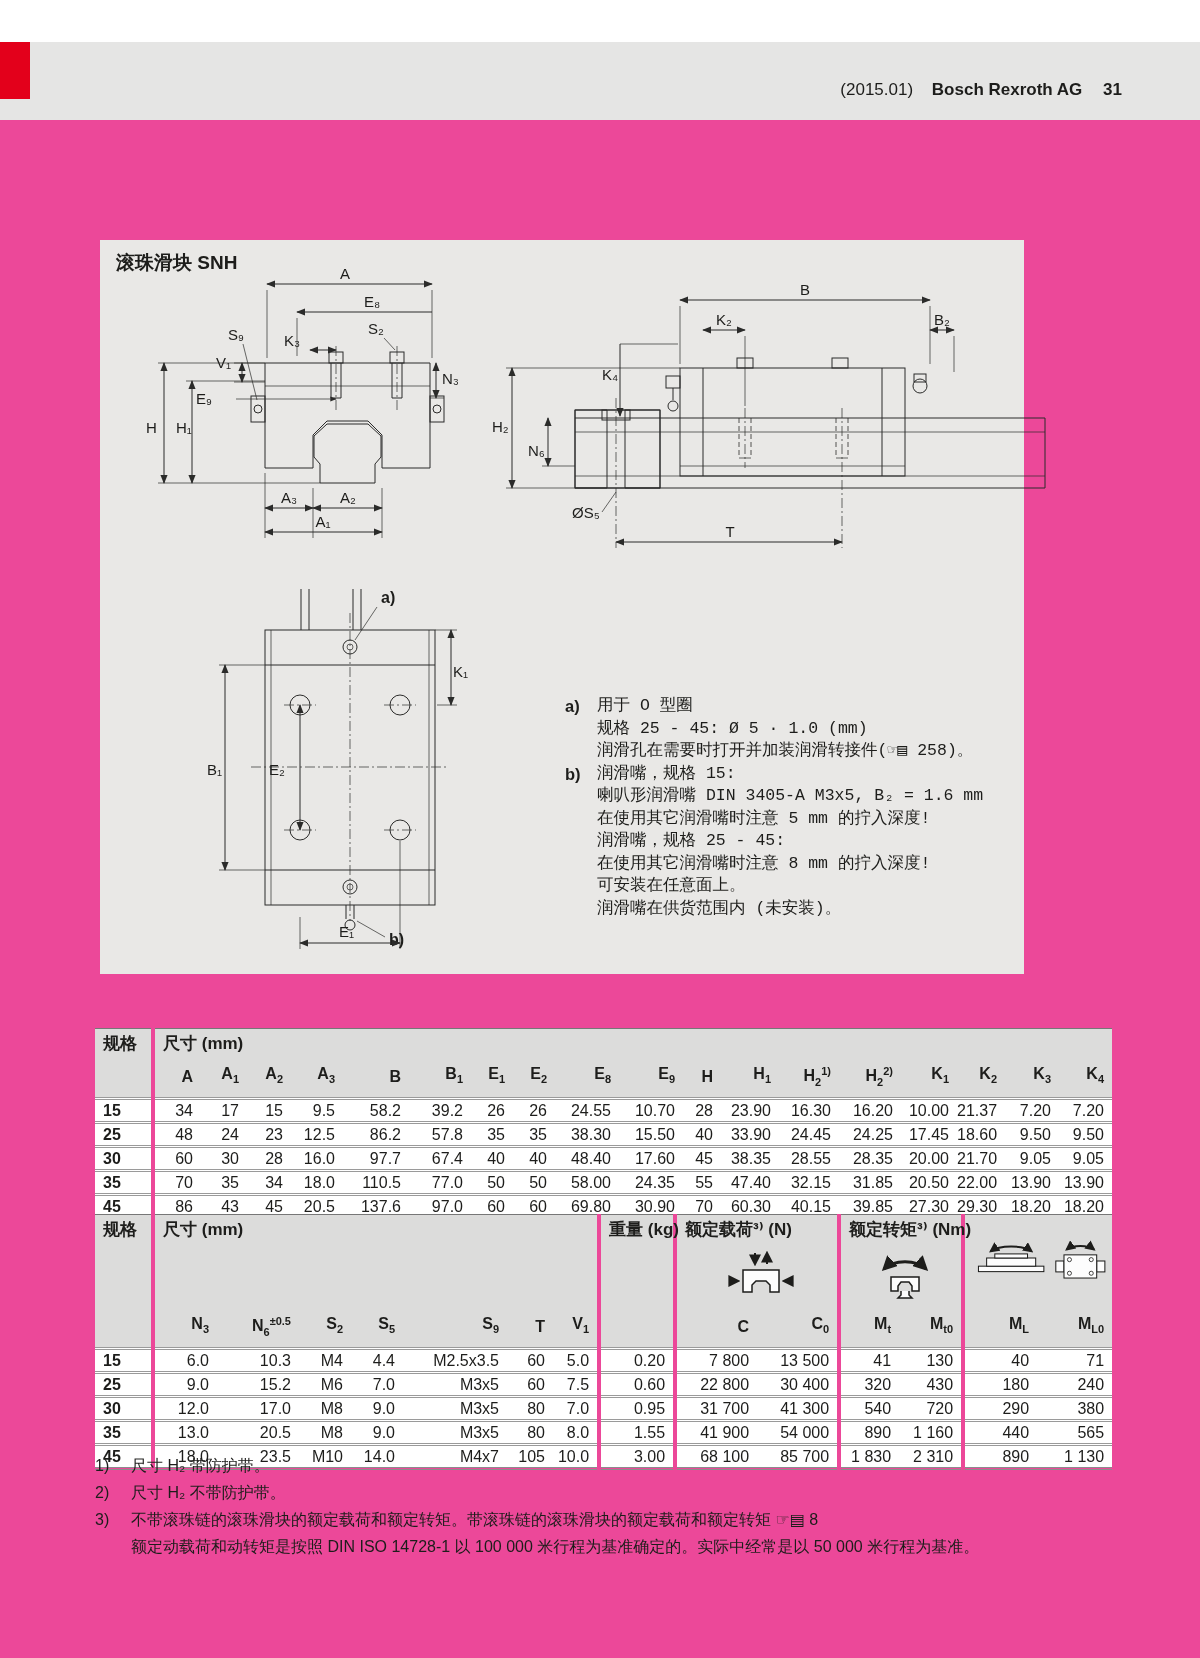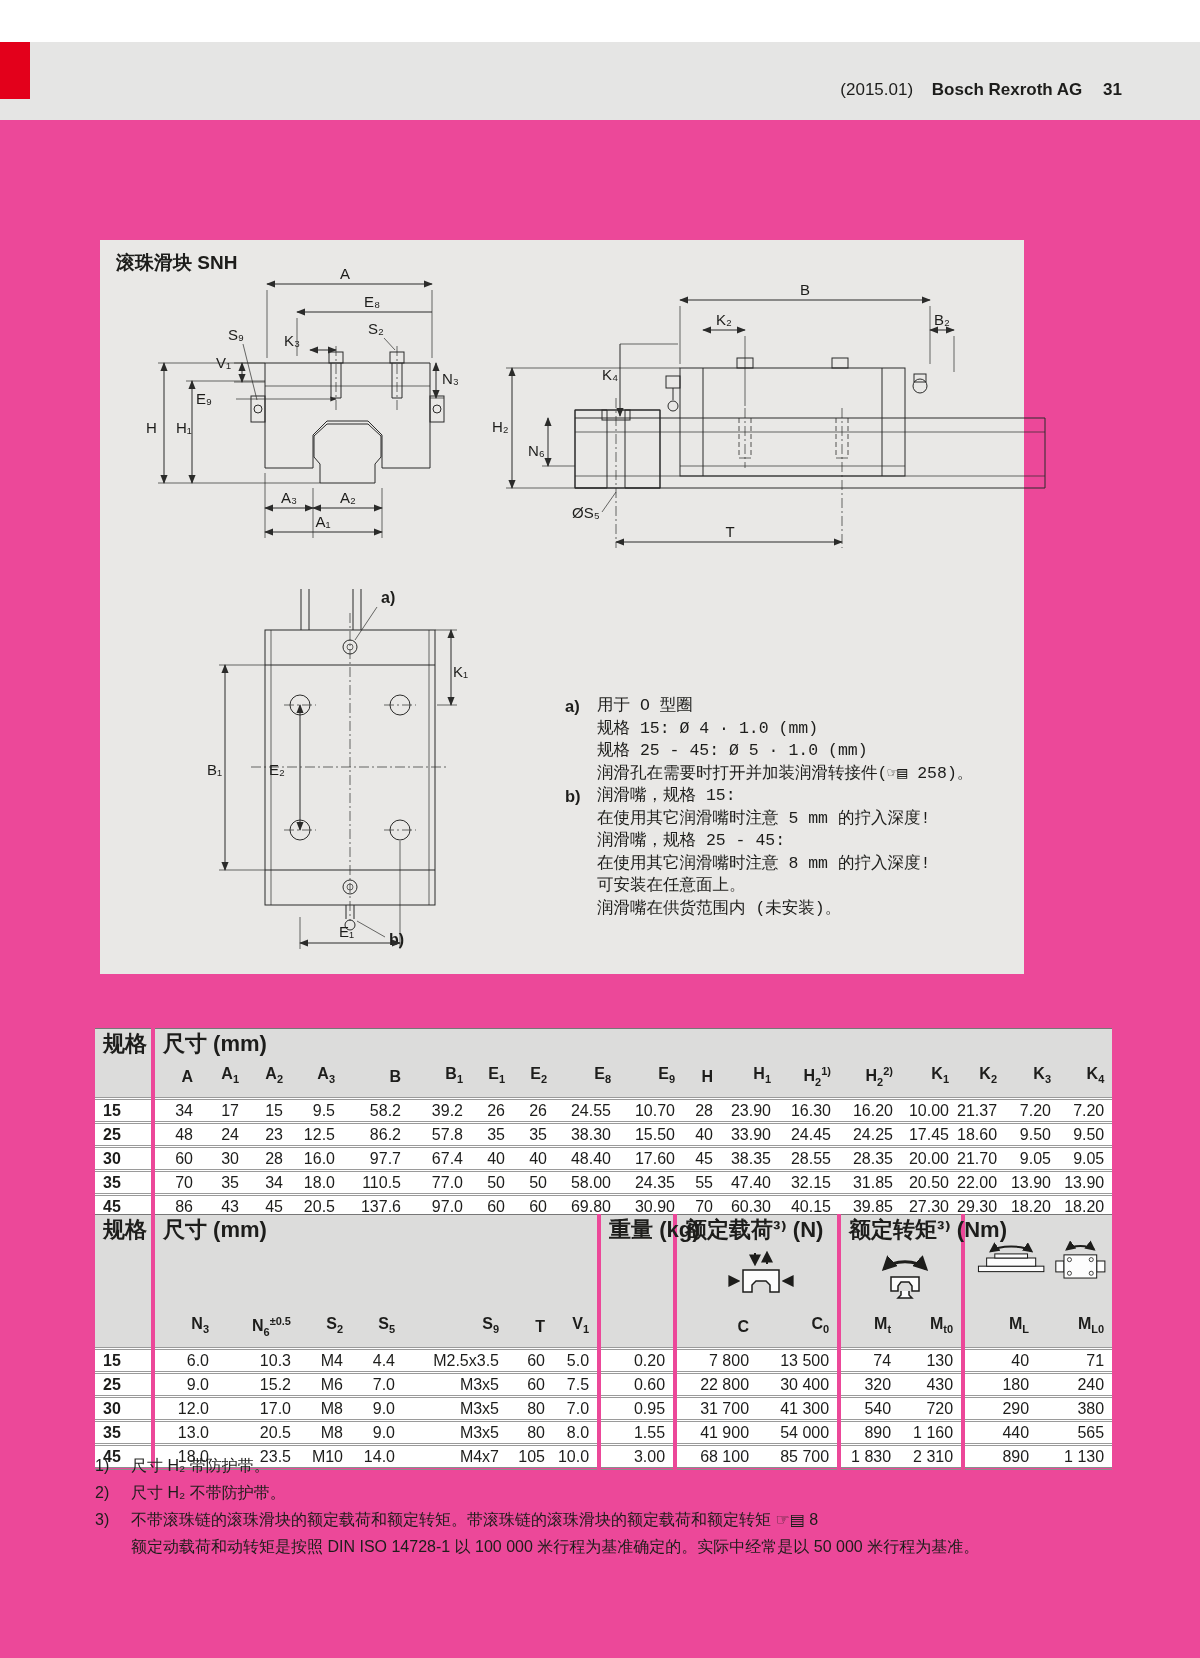--- a/index.html
+++ b/index.html
@@ -27,21 +27,21 @@
   .nrow{display:flex;}
   .ntag{width:32px;font-weight:bold;flex:0 0 32px;}
   .nline{flex:1;font-family:Liberation Mono, monospace;}
   
   .twrap{position:absolute;left:95px;width:1017px;}
   table{border-collapse:collapse;table-layout:fixed;width:1017px;
         border-top:1px solid #777;border-bottom:3px double #8c8c8c;}
   thead th{background:#dcdcdb;font-weight:bold;}
   thead{border-bottom:1px solid #8c8c8c;}
   th,td{font-size:16px;line-height:19px;padding:1px 7px 1px 0;white-space:nowrap;overflow:visible;}
-  .ghead th{text-align:left;padding:5px 0 4px 8px;font-size:22px;height:22px;vertical-align:top;}
+  .ghead th{text-align:left;padding:5px 0 4px 8px;font-size:17px;height:22px;vertical-align:top;}
   .t2top th{height:86px;}
   .sym{ text-align:right;padding:2px 8px 5px 0;}
   .sym-empty{width:58px;}
   sub{font-size:11px;}
   sup{font-size:11px;}
   tbody td{border-top:3px double #9a9a9a;background:#fff;text-align:right;padding-right:8px;}
   tbody td.size{text-align:left;font-weight:bold;padding-left:8px;}
   .gl{border-left:4px solid #ec4899;}
   .icoc{display:flex;justify-content:center;margin-top:12px;}
   .icoc2{display:flex;justify-content:space-around;margin-top:12px;}
@@ -278,33 +278,33 @@
       <text x="134" y="352">E₁</text>
     </svg>
 
     <div class="notes">
       <div class="nrow">
           <span class="ntag">a)</span>
           <span class="nline">用于 O 型圈</span>
         </div>
       <div class="nrow">
           <span class="ntag"></span>
-          <span class="nline">规格 15: Ø 4 · 1.0 (mm)</span>
-        </div>
-      <div class="nrow">
-          <span class="ntag"></span>
           <span class="nline">规格 25 - 45: Ø 5 · 1.0 (mm)</span>
         </div>
       <div class="nrow">
           <span class="ntag"></span>
           <span class="nline">润滑孔在需要时打开并加装润滑转接件(☞▤ 258)。</span>
         </div>
       <div class="nrow">
           <span class="ntag">b)</span>
           <span class="nline">润滑嘴，规格 15:</span>
+        </div>
+      <div class="nrow">
+          <span class="ntag"></span>
+          <span class="nline">喇叭形润滑嘴 DIN 3405-A M3x5, B₂ = 1.6 mm</span>
         </div>
       <div class="nrow">
           <span class="ntag"></span>
           <span class="nline">在使用其它润滑嘴时注意 5 mm 的拧入深度!</span>
         </div>
       <div class="nrow">
           <span class="ntag"></span>
           <span class="nline">润滑嘴，规格 25 - 45:</span>
         </div>
       <div class="nrow">
@@ -595,21 +595,21 @@
             <td class="num gl">6.0</td>
             <td class="num">10.3</td>
             <td class="num">M4</td>
             <td class="num">4.4</td>
             <td class="num">M2.5x3.5</td>
             <td class="num">60</td>
             <td class="num">5.0</td>
             <td class="num gl">0.20</td>
             <td class="num gl">7 800</td>
             <td class="num">13 500</td>
-            <td class="num gl">74</td>
+            <td class="num gl">41</td>
             <td class="num">130</td>
             <td class="num gl">40</td>
             <td class="num">71</td>
           </tr>
           <tr>
             <td class="size">25</td>
             <td class="num gl">9.0</td>
             <td class="num">15.2</td>
             <td class="num">M6</td>
             <td class="num">7.0</td>

